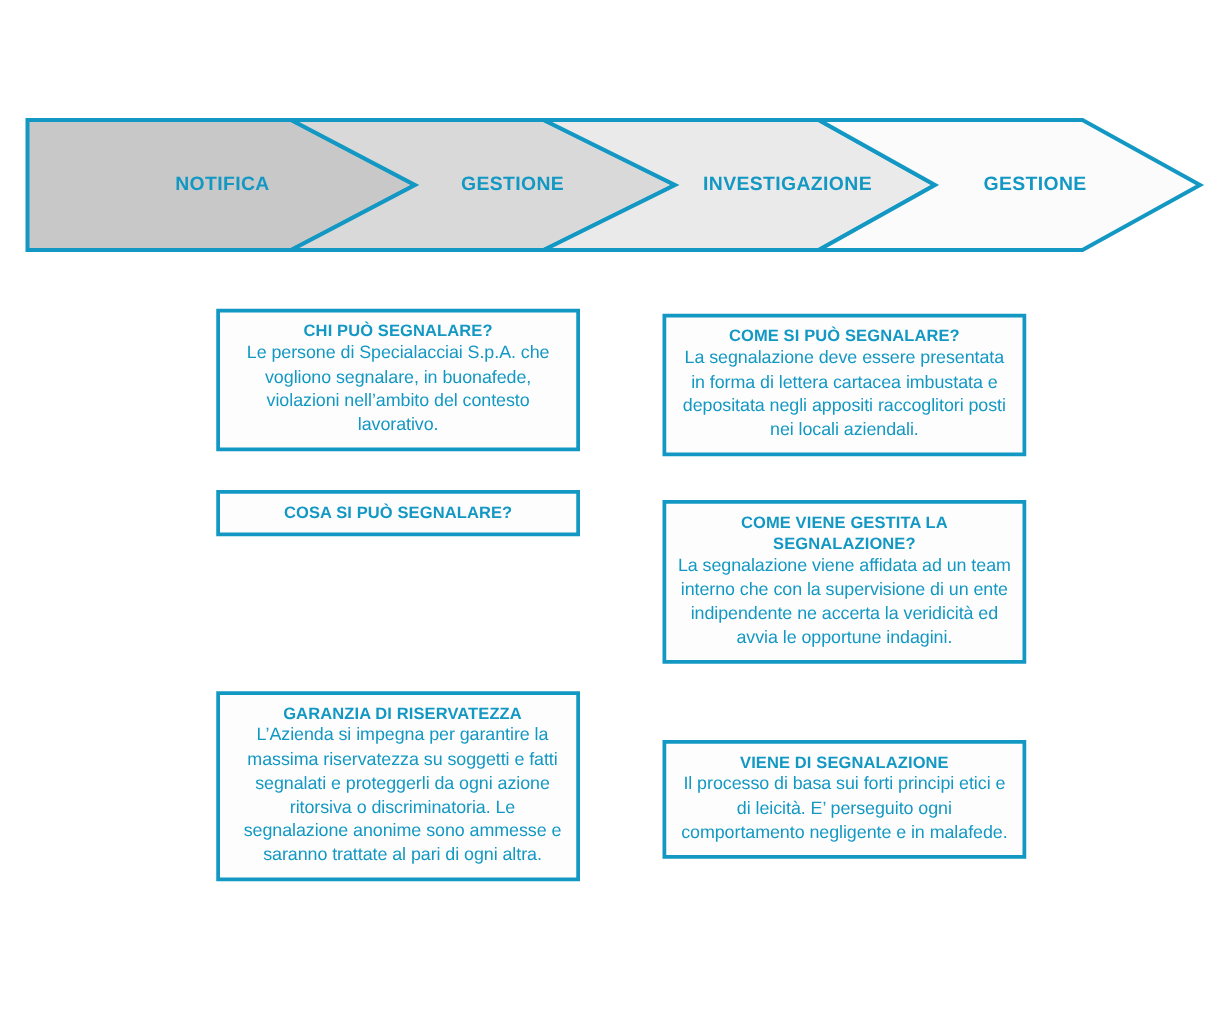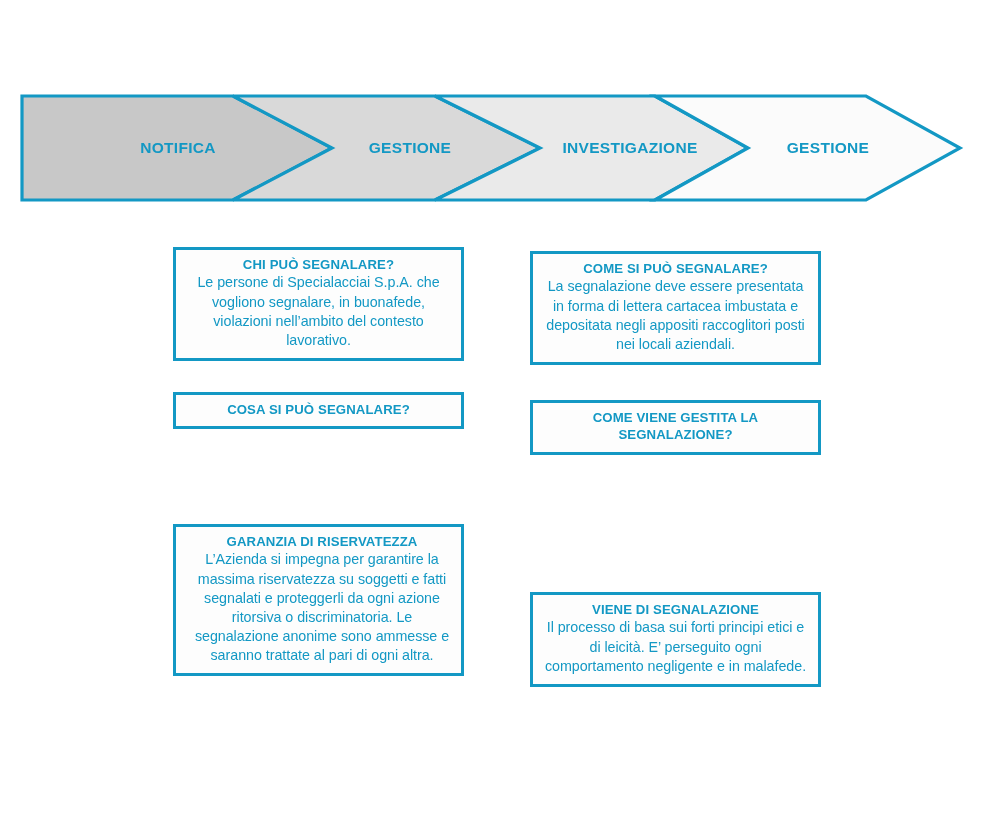--- a/index.html
+++ b/index.html
@@ -66,21 +66,21 @@
     letter-spacing: -0.05px;
   }
 
   
   .col-left  { left: 173px; width: 291px; }
   
   .col-right { left: 501px; width: 291px; margin-left: 29px; }
 
   #box-chi-puo-segnalare        { top: 247px; }
   #box-cosa-si-puo-segnalare    { top: 392px; }
-  #box-garanzia-riservatezza    { top: 524px; padding-left: 16px; }
+  #box-garanzia-riservatezza    { top: 553px; padding-left: 16px; }
 
   #box-come-si-puo-segnalare    { top: 251px; }
   #box-come-viene-gestita       { top: 400px; }
   #box-etica-di-segnalazione    { top: 592px; }
 </style>
 </head>
 <body>
 
 <div id="process-band">
   <svg width="985" height="823" viewBox="0 0 985 823" xmlns="http://www.w3.org/2000/svg">
@@ -114,18 +114,19 @@
   <span class="box-body">L’Azienda si impegna per garantire la massima riservatezza su soggetti e fatti segnalati e proteggerli da ogni azione ritorsiva o discriminatoria. Le segnalazione anonime sono ammesse e saranno trattate al pari di ogni altra.</span>
 </div>
 
 <div class="info-box col-right" id="box-come-si-puo-segnalare">
   <span class="box-title">COME SI PUÒ SEGNALARE?</span>
   <span class="box-body">La segnalazione deve essere presentata in forma di lettera cartacea imbustata e depositata negli appositi raccoglitori posti nei locali aziendali.</span>
 </div>
 
 <div class="info-box col-right" id="box-come-viene-gestita">
   <span class="box-title">COME VIENE GESTITA LA SEGNALAZIONE?</span>
+  <span class="box-body">La segnalazione viene affidata ad un team interno che con la supervisione di un ente indipendente ne accerta la veridicità ed avvia le opportune indagini.</span>
 </div>
 
 <div class="info-box col-right" id="box-etica-di-segnalazione">
   <span class="box-title">VIENE DI SEGNALAZIONE</span>
   <span class="box-body">Il processo di basa sui forti principi etici e di leicità. E’ perseguito ogni comportamento negligente e in malafede.</span>
 </div>
 
 </body></html>

